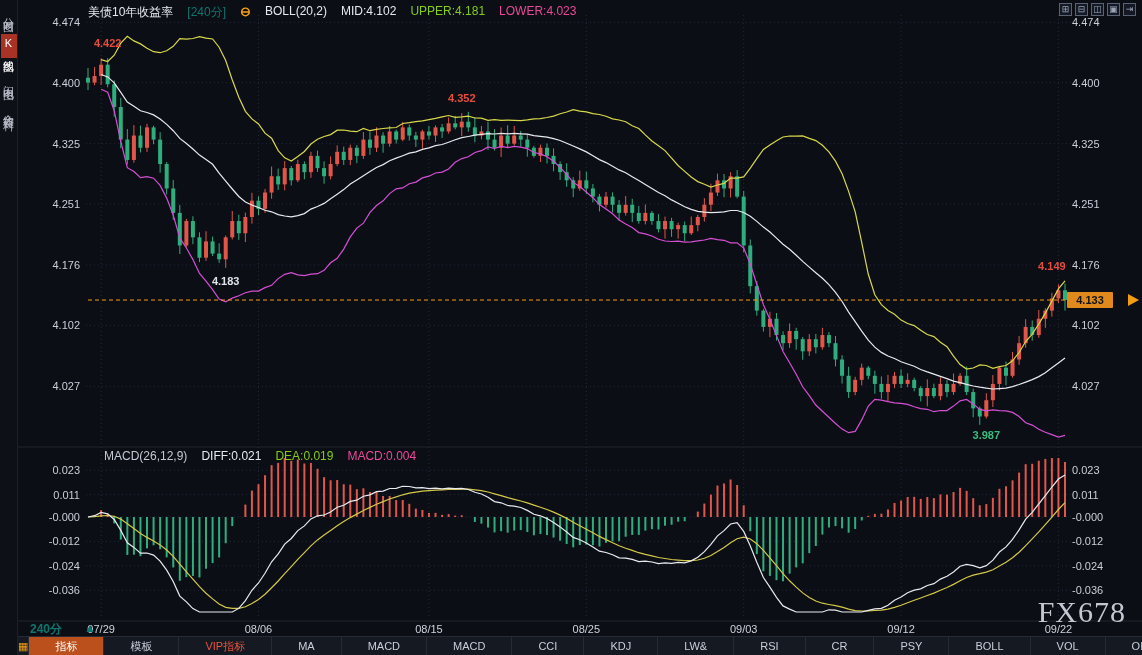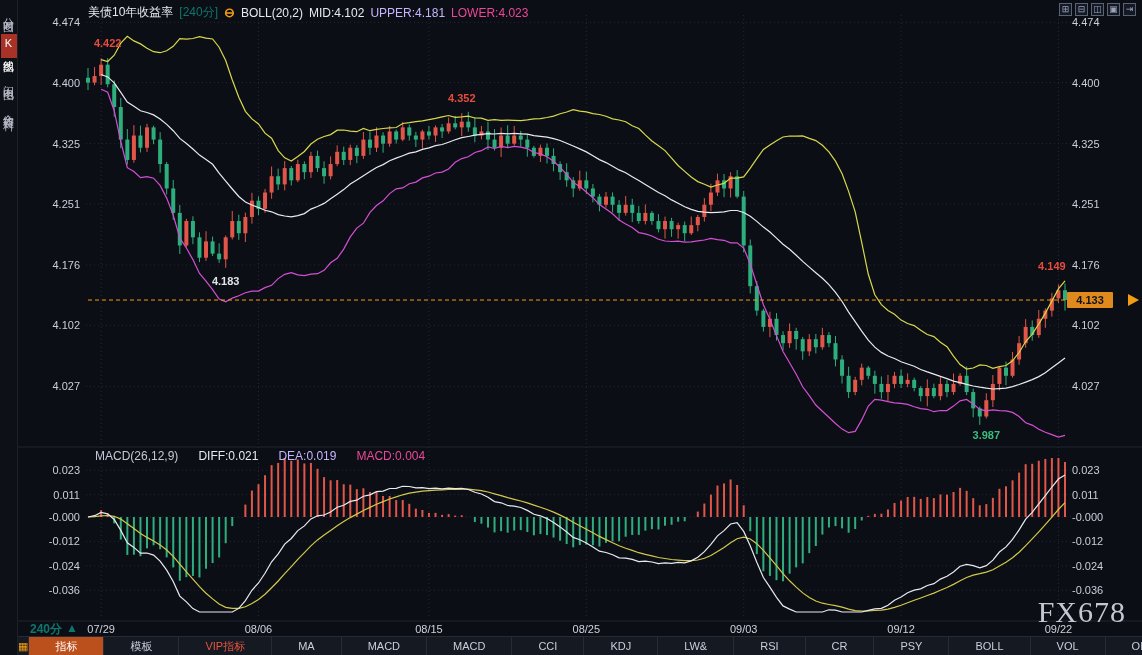--- a/index.html
+++ b/index.html
@@ -1,28 +1,28 @@
 <!DOCTYPE html>
 <html><head>
 <meta charset="utf-8">
 <style>
   *{box-sizing:border-box;margin:0;padding:0}
   body{margin:0;background:#000;font-family:"Liberation Sans",sans-serif}
   .screen{position:relative;width:1142px;height:655px;background:#0b0e15;overflow:hidden;color:#ccc}
   .sidebar{position:absolute;left:0;top:0;width:18px;height:655px;background:#0d1017;border-right:1px solid #1c2029;display:flex;flex-direction:column;align-items:center;padding-top:6px;gap:16px;z-index:5}
   .side-item{writing-mode:vertical-rl;text-orientation:upright;font-size:11px;color:#b8bdc9;letter-spacing:2px;cursor:pointer;padding:3px 1px;line-height:14px}
   .side-item.active{background:#a93226;color:#fff}
-  .chart-header{position:absolute;left:88px;top:4px;display:flex;gap:6px;font-size:12px;z-index:4;align-items:center;white-space:nowrap}
-  .macd-header{position:absolute;left:95px;top:449px;display:flex;gap:20px;font-size:12px;z-index:4;white-space:nowrap}
-  .t-white{color:#e6e9f0}.t-grey{color:#c3c9d5}.t-orange{color:#0f766e}.t-yellow{color:#c4b5fd}.t-magenta{color:#ec4899}
+  .chart-header{position:absolute;left:88px;top:4px;display:flex;gap:14px;font-size:12px;z-index:4;white-space:nowrap}
+  .macd-header{position:absolute;left:104px;top:449px;display:flex;gap:14px;font-size:12px;z-index:4;white-space:nowrap}
+  .t-white{color:#e6e9f0}.t-grey{color:#c3c9d5}.t-orange{color:#0f766e}.t-yellow{color:#84cc16}.t-magenta{color:#ec4899}
   .refresh-icon{color:#f39c12;font-size:13px;font-weight:bold}
   .win-icons{position:absolute;right:6px;top:3px;display:flex;gap:3px;z-index:4}
   .win-icon{width:13px;height:13px;border:1px solid #5a6373;color:#9aa4b5;font-size:9px;line-height:11px;text-align:center;background:#141925;cursor:pointer}
   #chart-svg{position:absolute;left:0;top:0;z-index:1}
-  .period-row{position:absolute;left:30px;top:621px;font-size:12px;z-index:4;display:flex;gap:4px;font-weight:bold;cursor:pointer}
+  .period-row{position:absolute;left:30px;top:621px;font-size:12px;z-index:4;display:flex;gap:22px;font-weight:bold;cursor:pointer}
   .toolbar{position:absolute;left:18px;right:0;bottom:0;height:19px;background:#151922;border-top:1px solid #262b36;display:flex;align-items:stretch;z-index:6;font-size:11px}
   .tb-icon{width:20px;color:#f39c12;text-align:center;line-height:18px;border-right:1px solid #262b36;cursor:pointer}
   .tb-item{padding:0 26px;line-height:18px;color:#c9cedb;border-right:1px solid #262b36;cursor:pointer;white-space:nowrap}
   .tb-item.active{background:#bc501c;color:#fff}
   .tb-item.vip{color:#e8543f}
   .watermark{position:absolute;right:16px;bottom:26px;font-family:"Liberation Serif",serif;font-size:30px;font-weight:normal;color:rgba(214,220,231,.9);z-index:3;letter-spacing:1px}
 </style>
 </head>
 <body>
 

